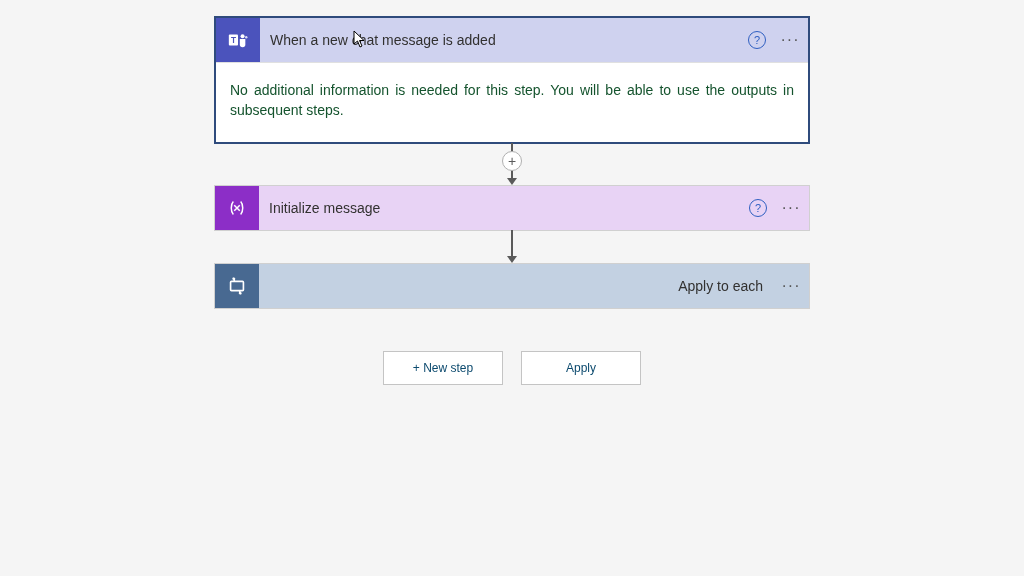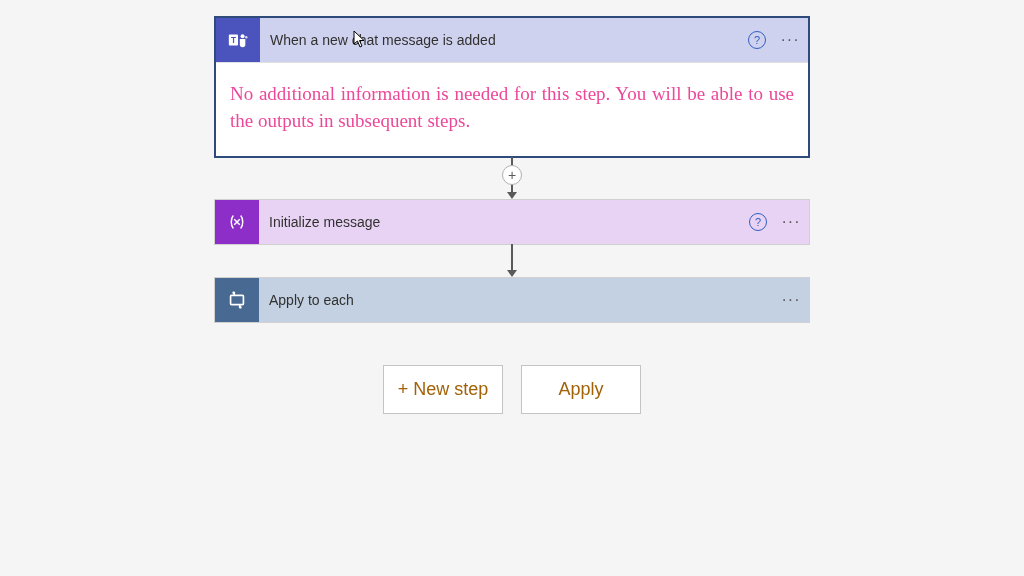--- a/index.html
+++ b/index.html
@@ -44,21 +44,21 @@
       display: flex;
       align-items: center;
       justify-content: center;
       flex-shrink: 0;
     }
     .teams-bg { background: #4b53bc; }
     .variable-bg { background: #8c2ec7; }
     .apply-bg { background: #486991; }
     .step-header.teams-header { background: #cfd2ef; }
     .step-header.variable-header { background: #e8d3f5; }
-    .step-header.apply-header { background: #c3d1e2; }
+    .step-header.apply-header { background: #c3d1e2; text-align: right; }
     .step-title {
       flex: 1;
       padding: 0 10px;
       font-size: 14px;
       color: #323130;
     }
     .help-icon {
       width: 18px;
       height: 18px;
       margin-right: 6px;
@@ -77,26 +77,25 @@
       display: flex;
       align-items: center;
       justify-content: center;
       cursor: pointer;
       color: #555;
       font-size: 16px;
       letter-spacing: 1px;
     }
     .step-body {
       padding: 18px 14px 22px 14px;
-      font-size: 19px;
-      color: #ec4899;
+      font-size: 14px;
+      color: #14532d;
       text-align: justify;
       line-height: 1.4;
       border-top: 1px solid #e0e0e0;
-      font-family: Liberation Serif, serif;
     }
     .connector {
       display: flex;
       flex-direction: column;
       align-items: center;
     }
     .add-button {
       width: 20px;
       height: 20px;
       border: 1px solid #b0b0b0;
@@ -129,25 +128,25 @@
       border-top: 7px solid #5a5a5a;
       margin-top: -2px;
     }
     .footer-buttons {
       margin-top: 42px;
       display: flex;
       gap: 18px;
     }
     .footer-btn {
       width: 120px;
-      height: 49px;
+      height: 34px;
       background: #fff;
       border: 1px solid #c4c4c4;
-      font-size: 18px;
-      color: #a16207;
+      font-size: 12px;
+      color: #0c4a6e;
       cursor: pointer;
       display: flex;
       align-items: center;
       justify-content: center;
     }
     .icon-svg {
       width: 22px;
       height: 22px;
     }
     .cursor {

